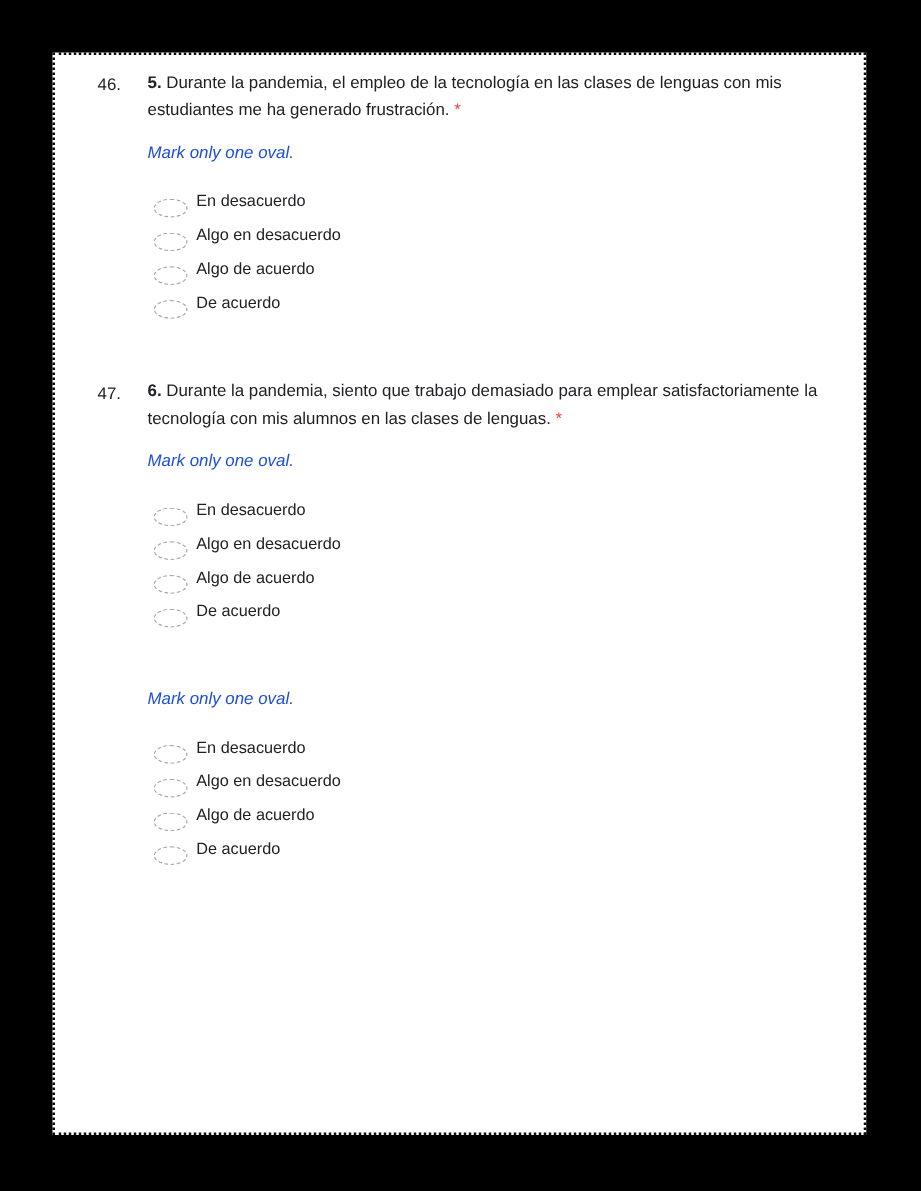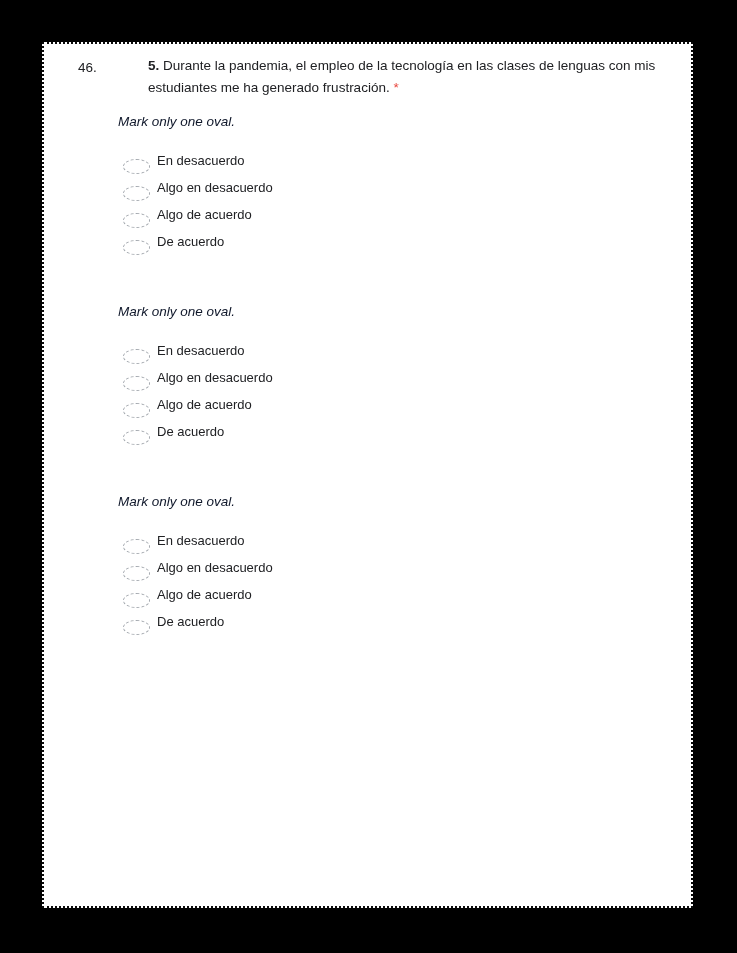--- a/index.html
+++ b/index.html
@@ -21,21 +21,20 @@
     border: 2px dotted #0a0a0a;
     box-sizing: border-box;
     padding: 11px 28px 0 34px;
   }
   .question {
     margin-bottom: 47px;
   }
   .q-row {
     display: flex;
     align-items: flex-start;
-    gap: 30px;
   }
   .q-num {
     flex: 0 0 40px;
     font-size: 13.5px;
     line-height: 25px;
     color: #202124;
   }
   .q-text {
     margin: 0;
     width: 558px;
@@ -47,21 +46,21 @@
     font-weight: 700;
   }
   .req {
     color: #e8453c;
   }
   .hint {
     margin: 13px 0 0 40px;
     font-size: 13.5px;
     line-height: 20px;
     font-style: italic;
-    color: #0f172a;
+    color: #1d4ed8;
   }
   .options {
     margin: 15px 0 0 45px;
   }
   .option {
     display: flex;
     align-items: flex-end;
     height: 27px;
   }
   .oval {
@@ -106,20 +105,26 @@
         <span class="opt-label">Algo de acuerdo</span>
       </div>
       <div class="option">
         <span class="oval"></span>
         <span class="opt-label">De acuerdo</span>
       </div>
     </div>
   </section>
 
   <section class="question">
+    <div class="q-row">
+      <span class="q-num">47.</span>
+      <p class="q-text"><b>6.</b>
+        <span>Durante la pandemia, siento que trabajo demasiado para emplear satisfactoriamente la tecnología con mis alumnos en las clases de lenguas.</span>
+        <span class="req">*</span></p>
+    </div>
     <p class="hint">Mark only one oval.</p>
     <div class="options">
       <div class="option">
         <span class="oval"></span>
         <span class="opt-label">En desacuerdo</span>
       </div>
       <div class="option">
         <span class="oval"></span>
         <span class="opt-label">Algo en desacuerdo</span>
       </div>

